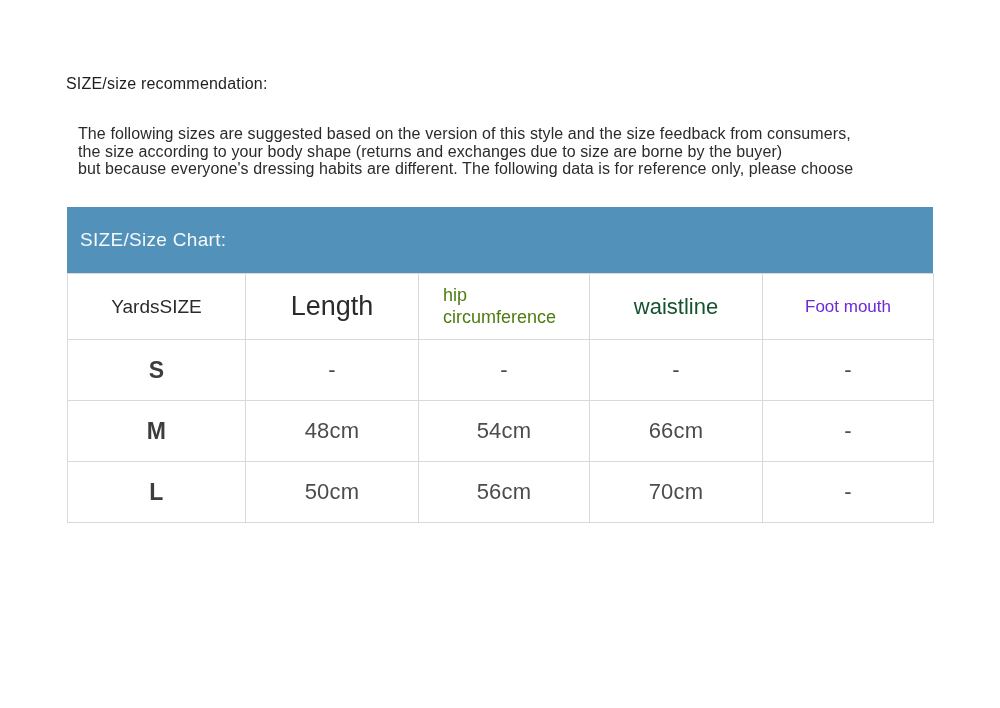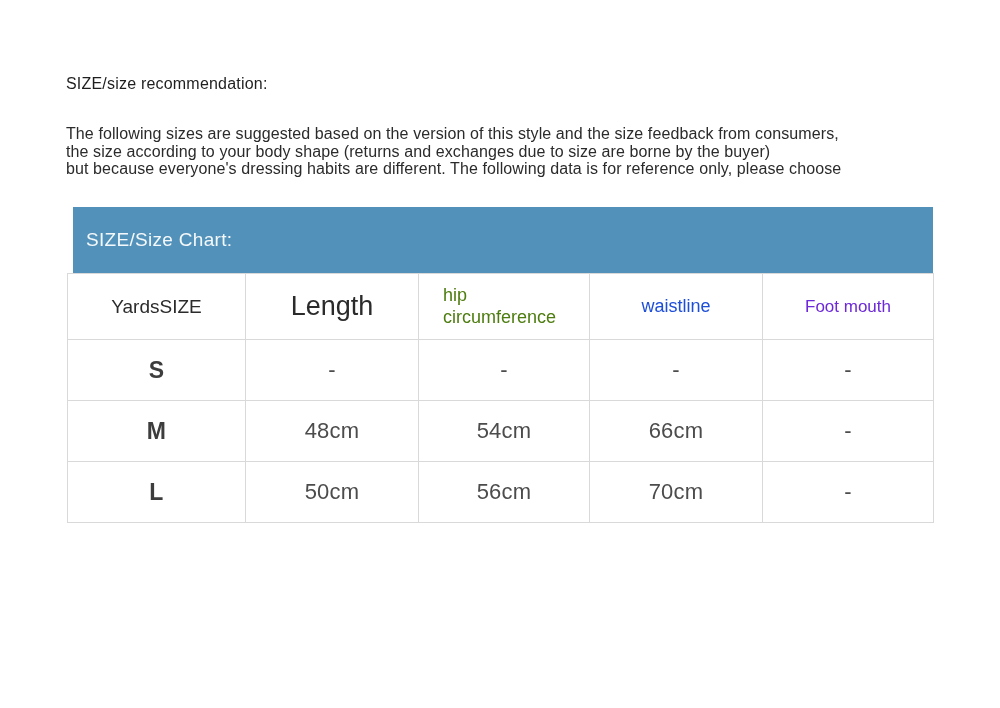--- a/index.html
+++ b/index.html
@@ -7,43 +7,43 @@
   body { font-family:"Liberation Sans", sans-serif; color:#2e2e2e; }
   .page {
     position:relative; width:1000px; height:708px;
     background:#ffffff; overflow:hidden;
   }
   .heading {
     position:absolute; left:66px; top:75px;
     font-size:16px; color:#1f1f1f; letter-spacing:0.2px;
   }
   .description {
-    position:absolute; left:66px; top:125px; width:880px;
+    position:absolute; left:78px; top:125px; width:880px;
     font-size:16px; line-height:17.5px; color:#2b2b2b; letter-spacing:0.1px;
   }
   .chart { position:absolute; left:67px; top:207px; width:866px; }
   .chart-title {
     height:66px; background:#5292ba; color:#f4f8fa;
     font-size:19px; letter-spacing:0.3px;
-    display:flex; align-items:center; padding-left:13px;margin-left:6px;
+    display:flex; align-items:center; padding-left:13px;
   }
   table.size-table {
     width:100%; border-collapse:collapse; table-layout:fixed; background:#ffffff;
   }
   .size-table th, .size-table td {
     border:1px solid #d9d9d9; text-align:center; vertical-align:middle;
     font-weight:400; overflow:hidden;
   }
   .size-table thead tr { height:66px;margin-top:31px; }
   .size-table tbody tr { height:61px; }
   th.col-size  { font-size:19px; color:#2b2b2b; }
   th.col-length{ font-size:27px; color:#2b2b2b; }
   th.col-hip   { font-size:18px; color:#4d7c0f; text-align:left; padding-left:24px; }
   th.col-hip .hip-wrap { display:inline-block; max-width:125px; text-align:left; line-height:1.2; }
-  th.col-waist { font-size:18px; color:#1d4ed8; }
+  th.col-waist { font-size:22px; color:#14532d; }
   th.col-foot  { font-size:17px; color:#6d28d9; }
   td.cell-size { font-size:23px; font-weight:600; color:#3d3d3d; letter-spacing:0.3px; }
   td.cell-val  { font-size:22px; color:#4c4c4c; letter-spacing:0.2px; }
 </style>
 </head>
 <body>
 
 <div class="page">
 
   <div class="heading">SIZE/size recommendation:</div>

